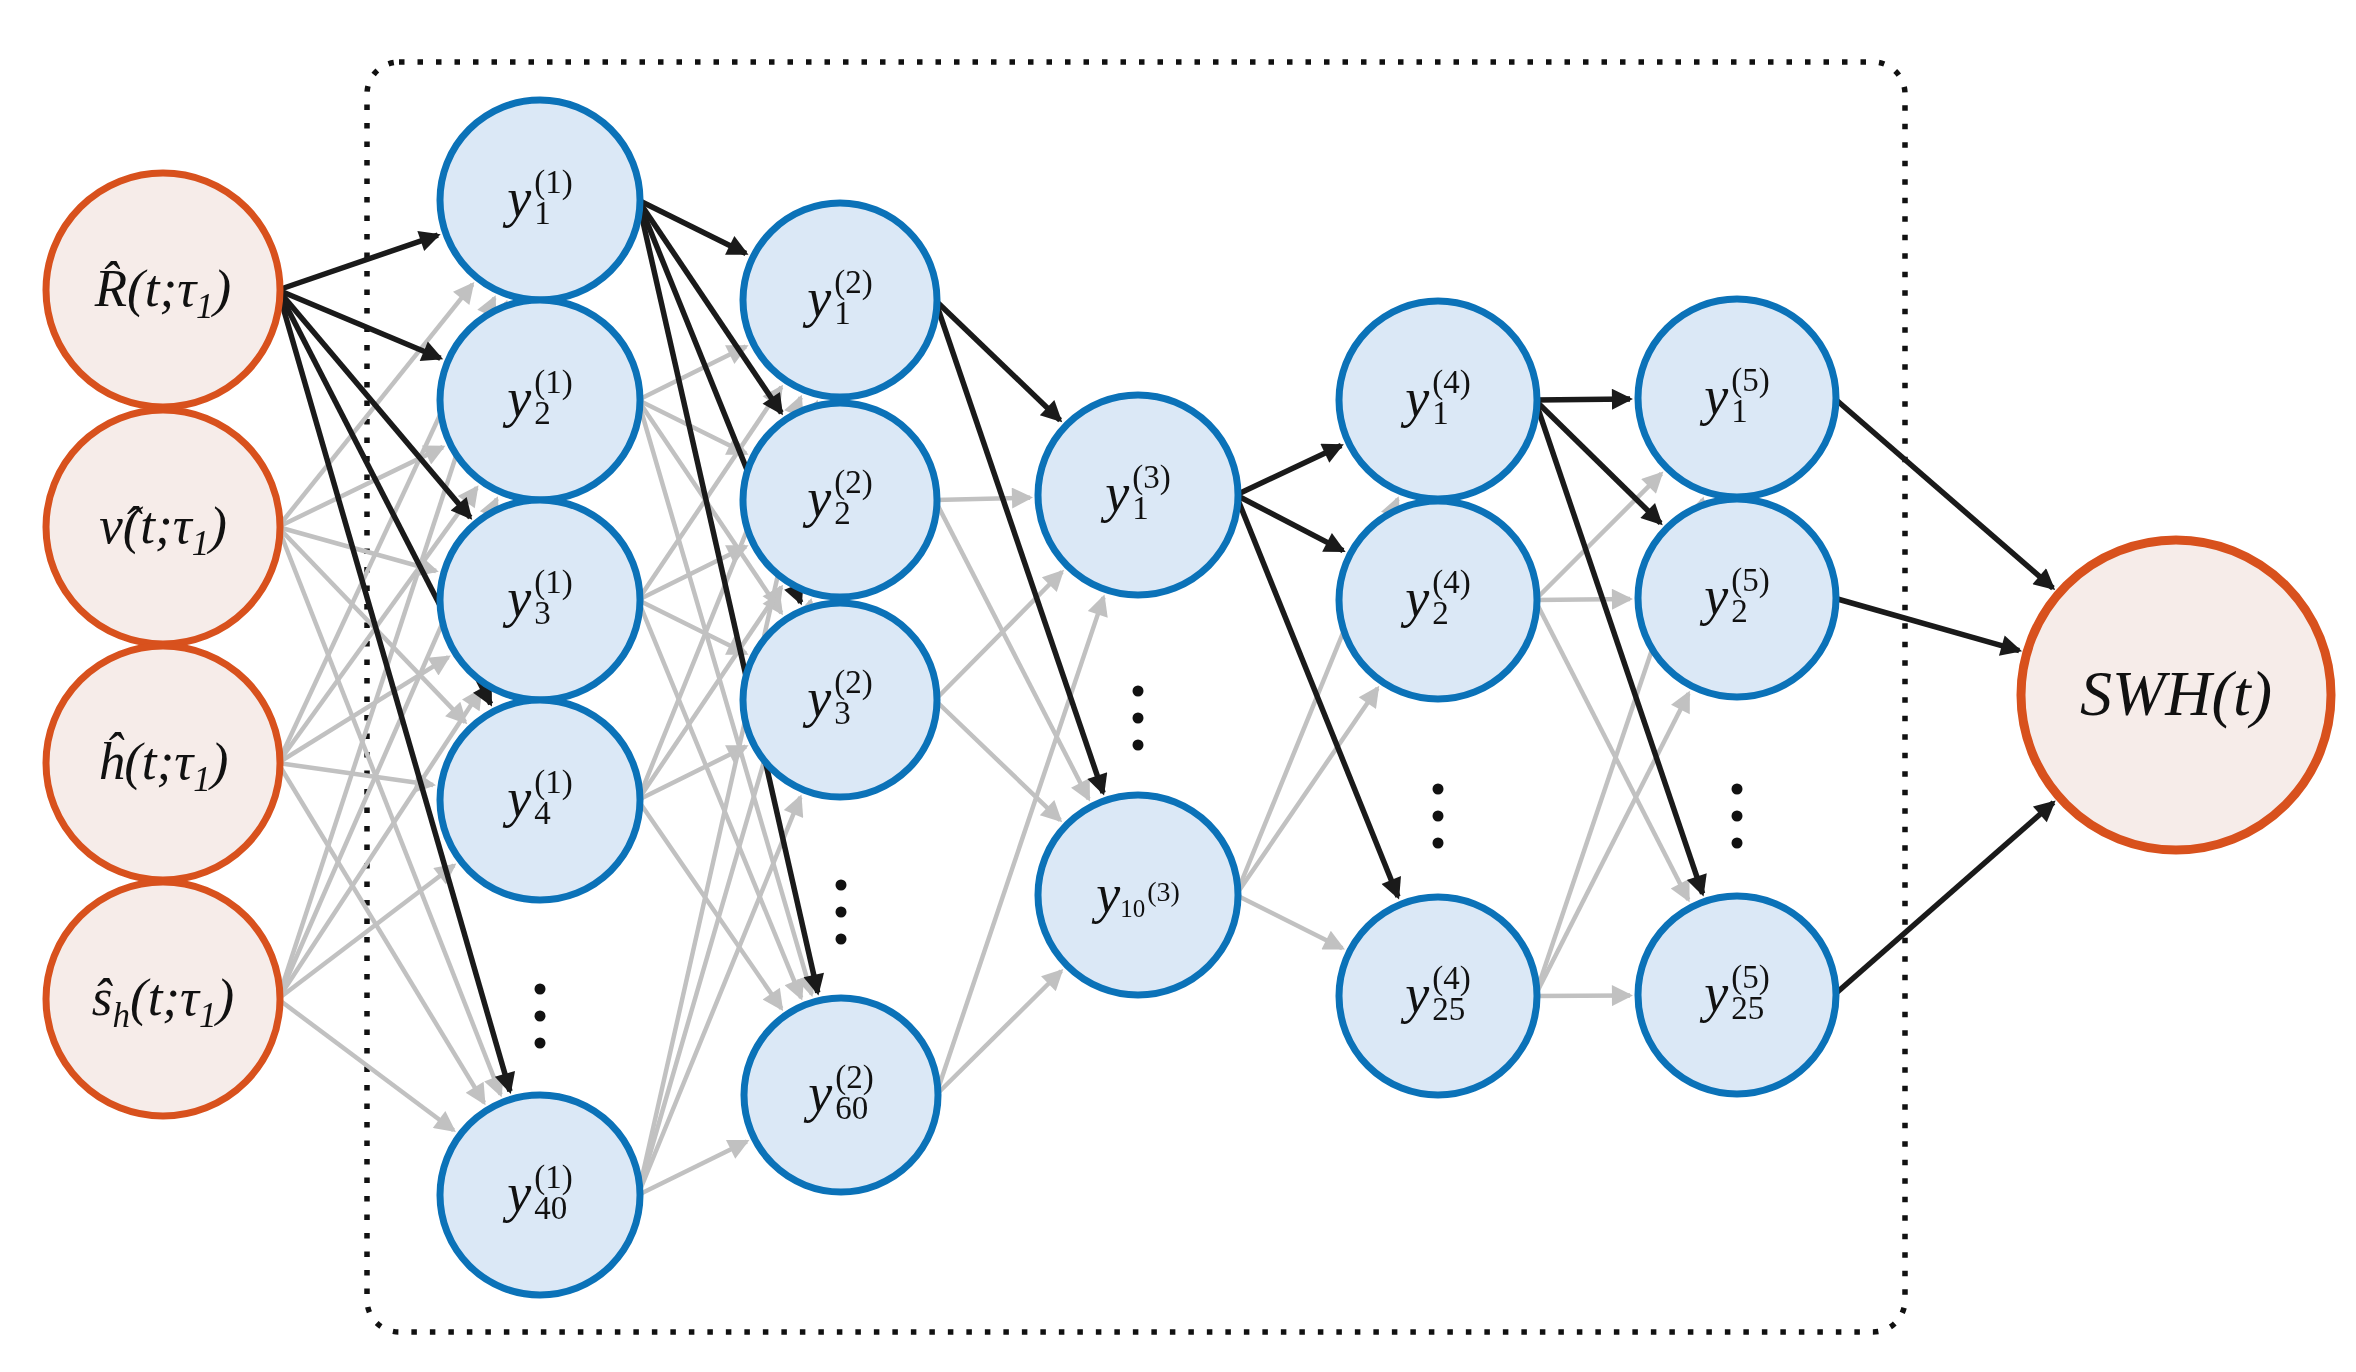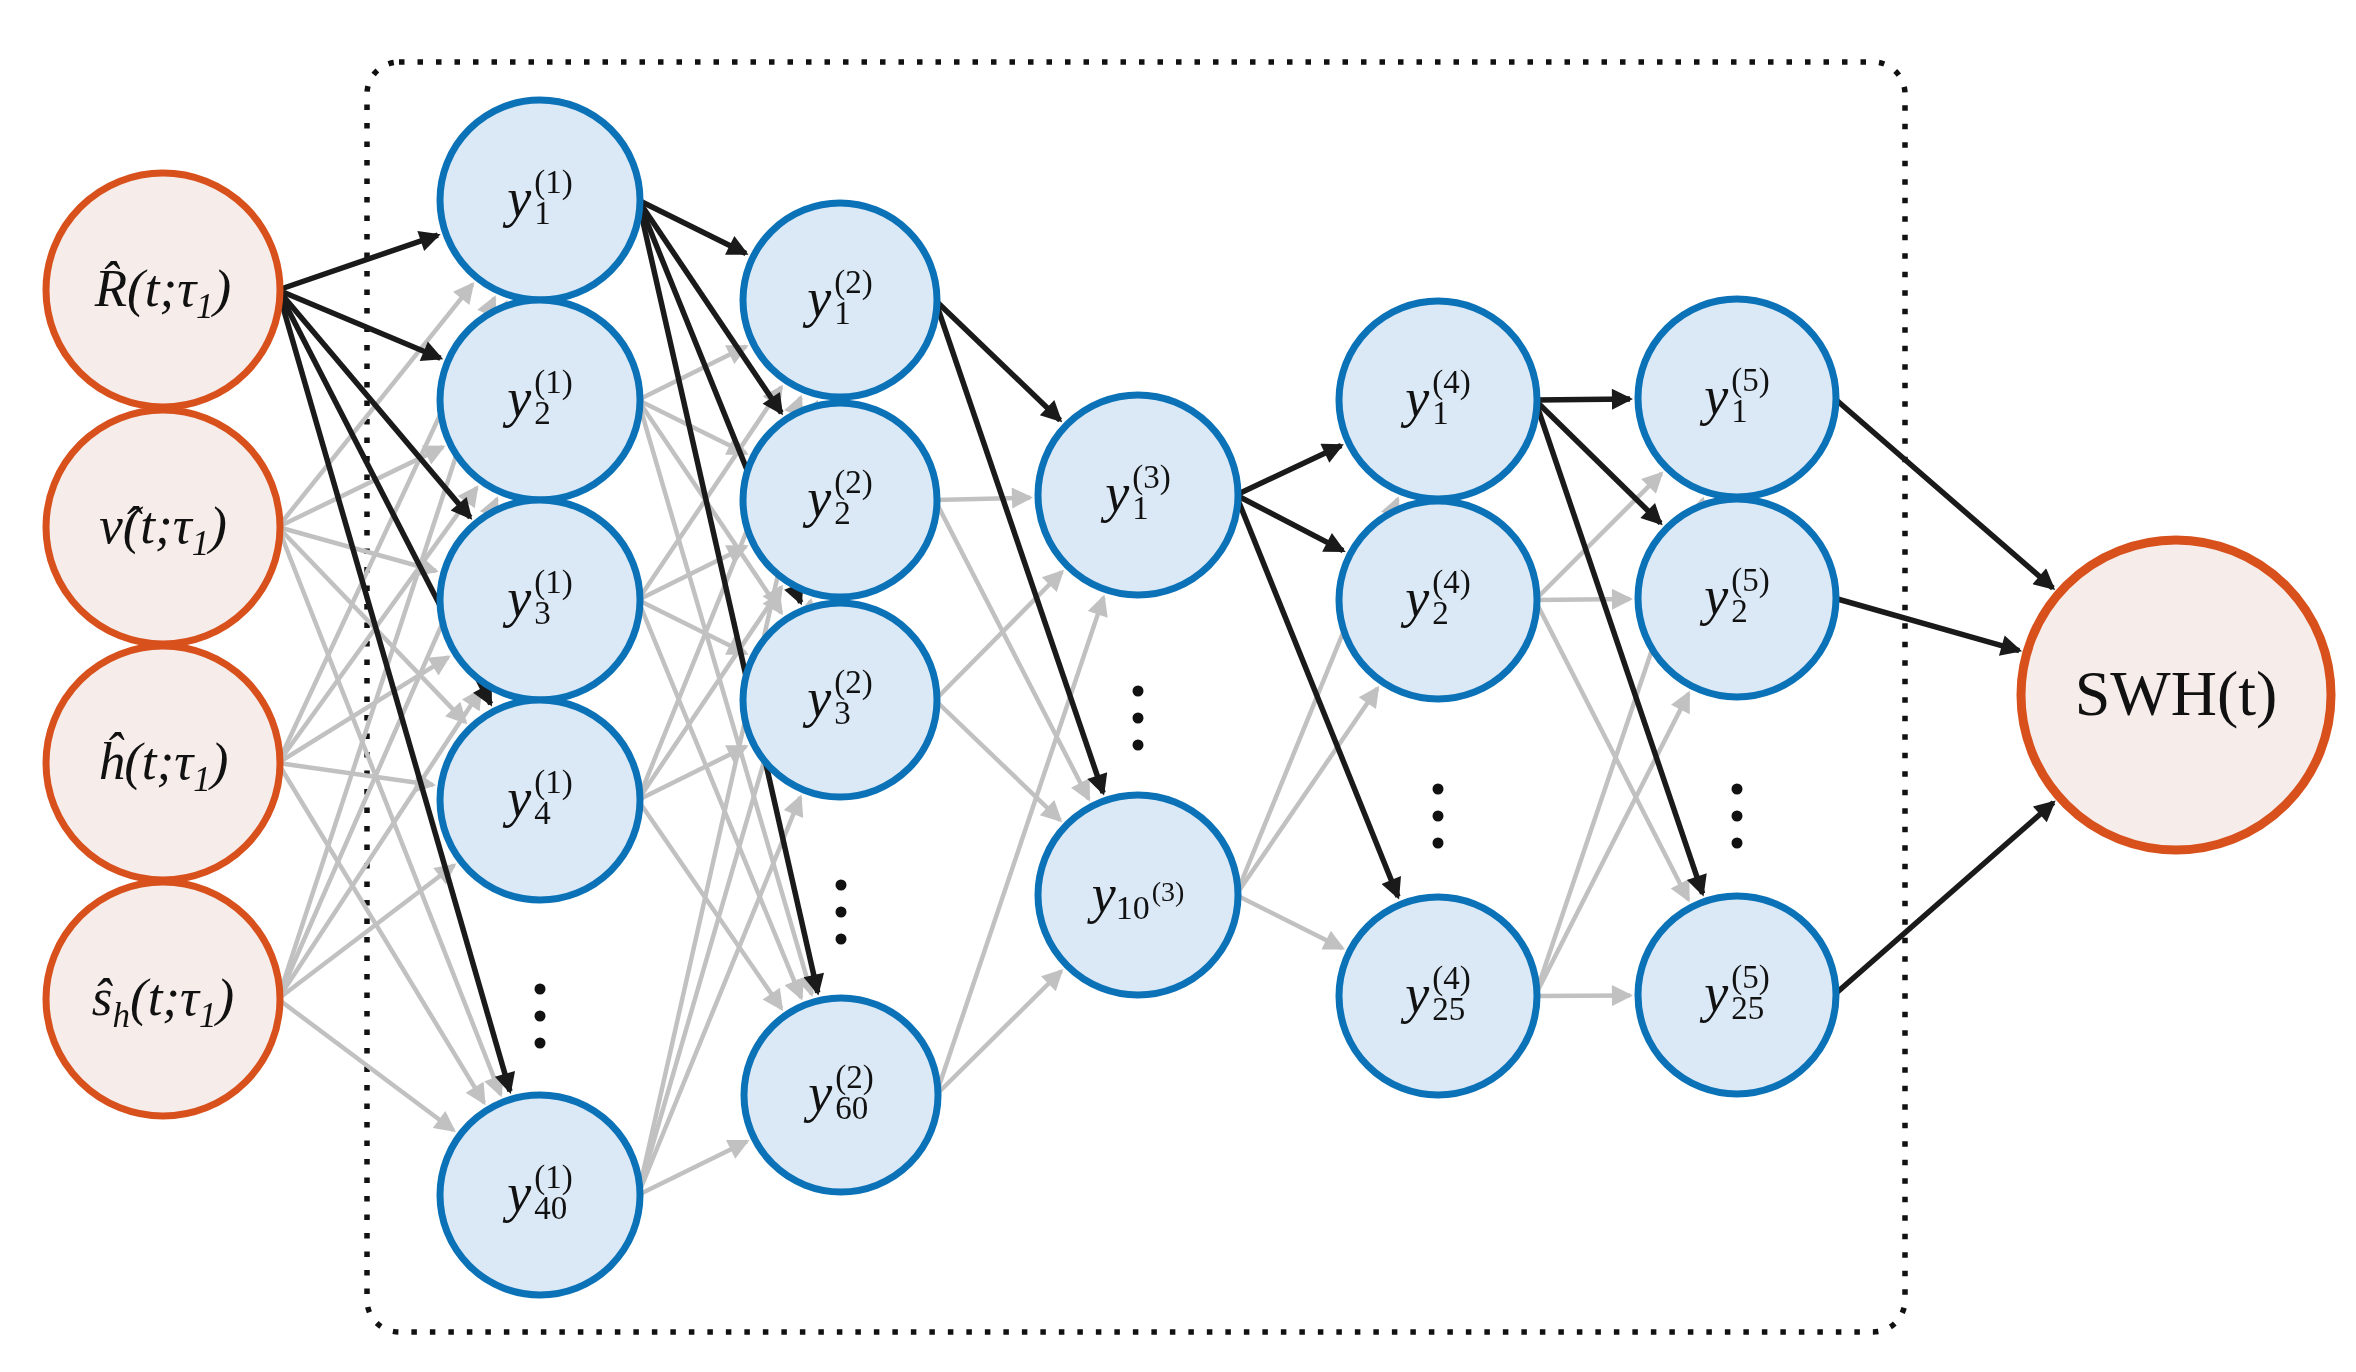--- a/index.html
+++ b/index.html
@@ -14,25 +14,25 @@
 
   .input-label{font-style:italic;font-size:53px;align-items:baseline;}
   .input-label .iseg{font-size:53px;}
   .input-label .isub{font-size:35px;position:relative;top:12px;}
 
   .hidden-label .hbase{font-style:italic;font-size:54px;}
   .scripts{display:inline-flex;flex-direction:column;align-items:flex-start;
            line-height:0.95;margin-left:3px;}
   .scripts .ssup{font-size:33px;}
   .scripts .ssub{font-size:33px;margin-top:0px;}
-  .hsub-inline{font-size:34px;position:relative;top:14px;font-style:normal;}
+  .hsub-inline{font-size:25px;position:relative;top:14px;font-style:normal;}
   .hsup-inline{font-size:28px;position:relative;top:-2px;margin-left:2px;font-style:normal;}
 
   .out-label{position:absolute;transform:translate(-50%,-52%);font-size:64px;
-             white-space:nowrap;}
+             white-space:nowrap;font-style:italic;}
   .box-title{position:absolute;left:1612px;top:161px;transform:translate(-50%,-50%);
              font-size:70px;white-space:nowrap;}
 </style>
 </head>
 <body>
 
 <div id="canvas">
   <svg id="net-svg" width="2356" height="1372" viewBox="0 0 2356 1372">
       <defs>
         <marker id="arrow-highlight" viewBox="0 0 10 10" refX="8.6" refY="5" markerWidth="28" markerHeight="21" orient="auto-start-reverse" markerUnits="userSpaceOnUse">

